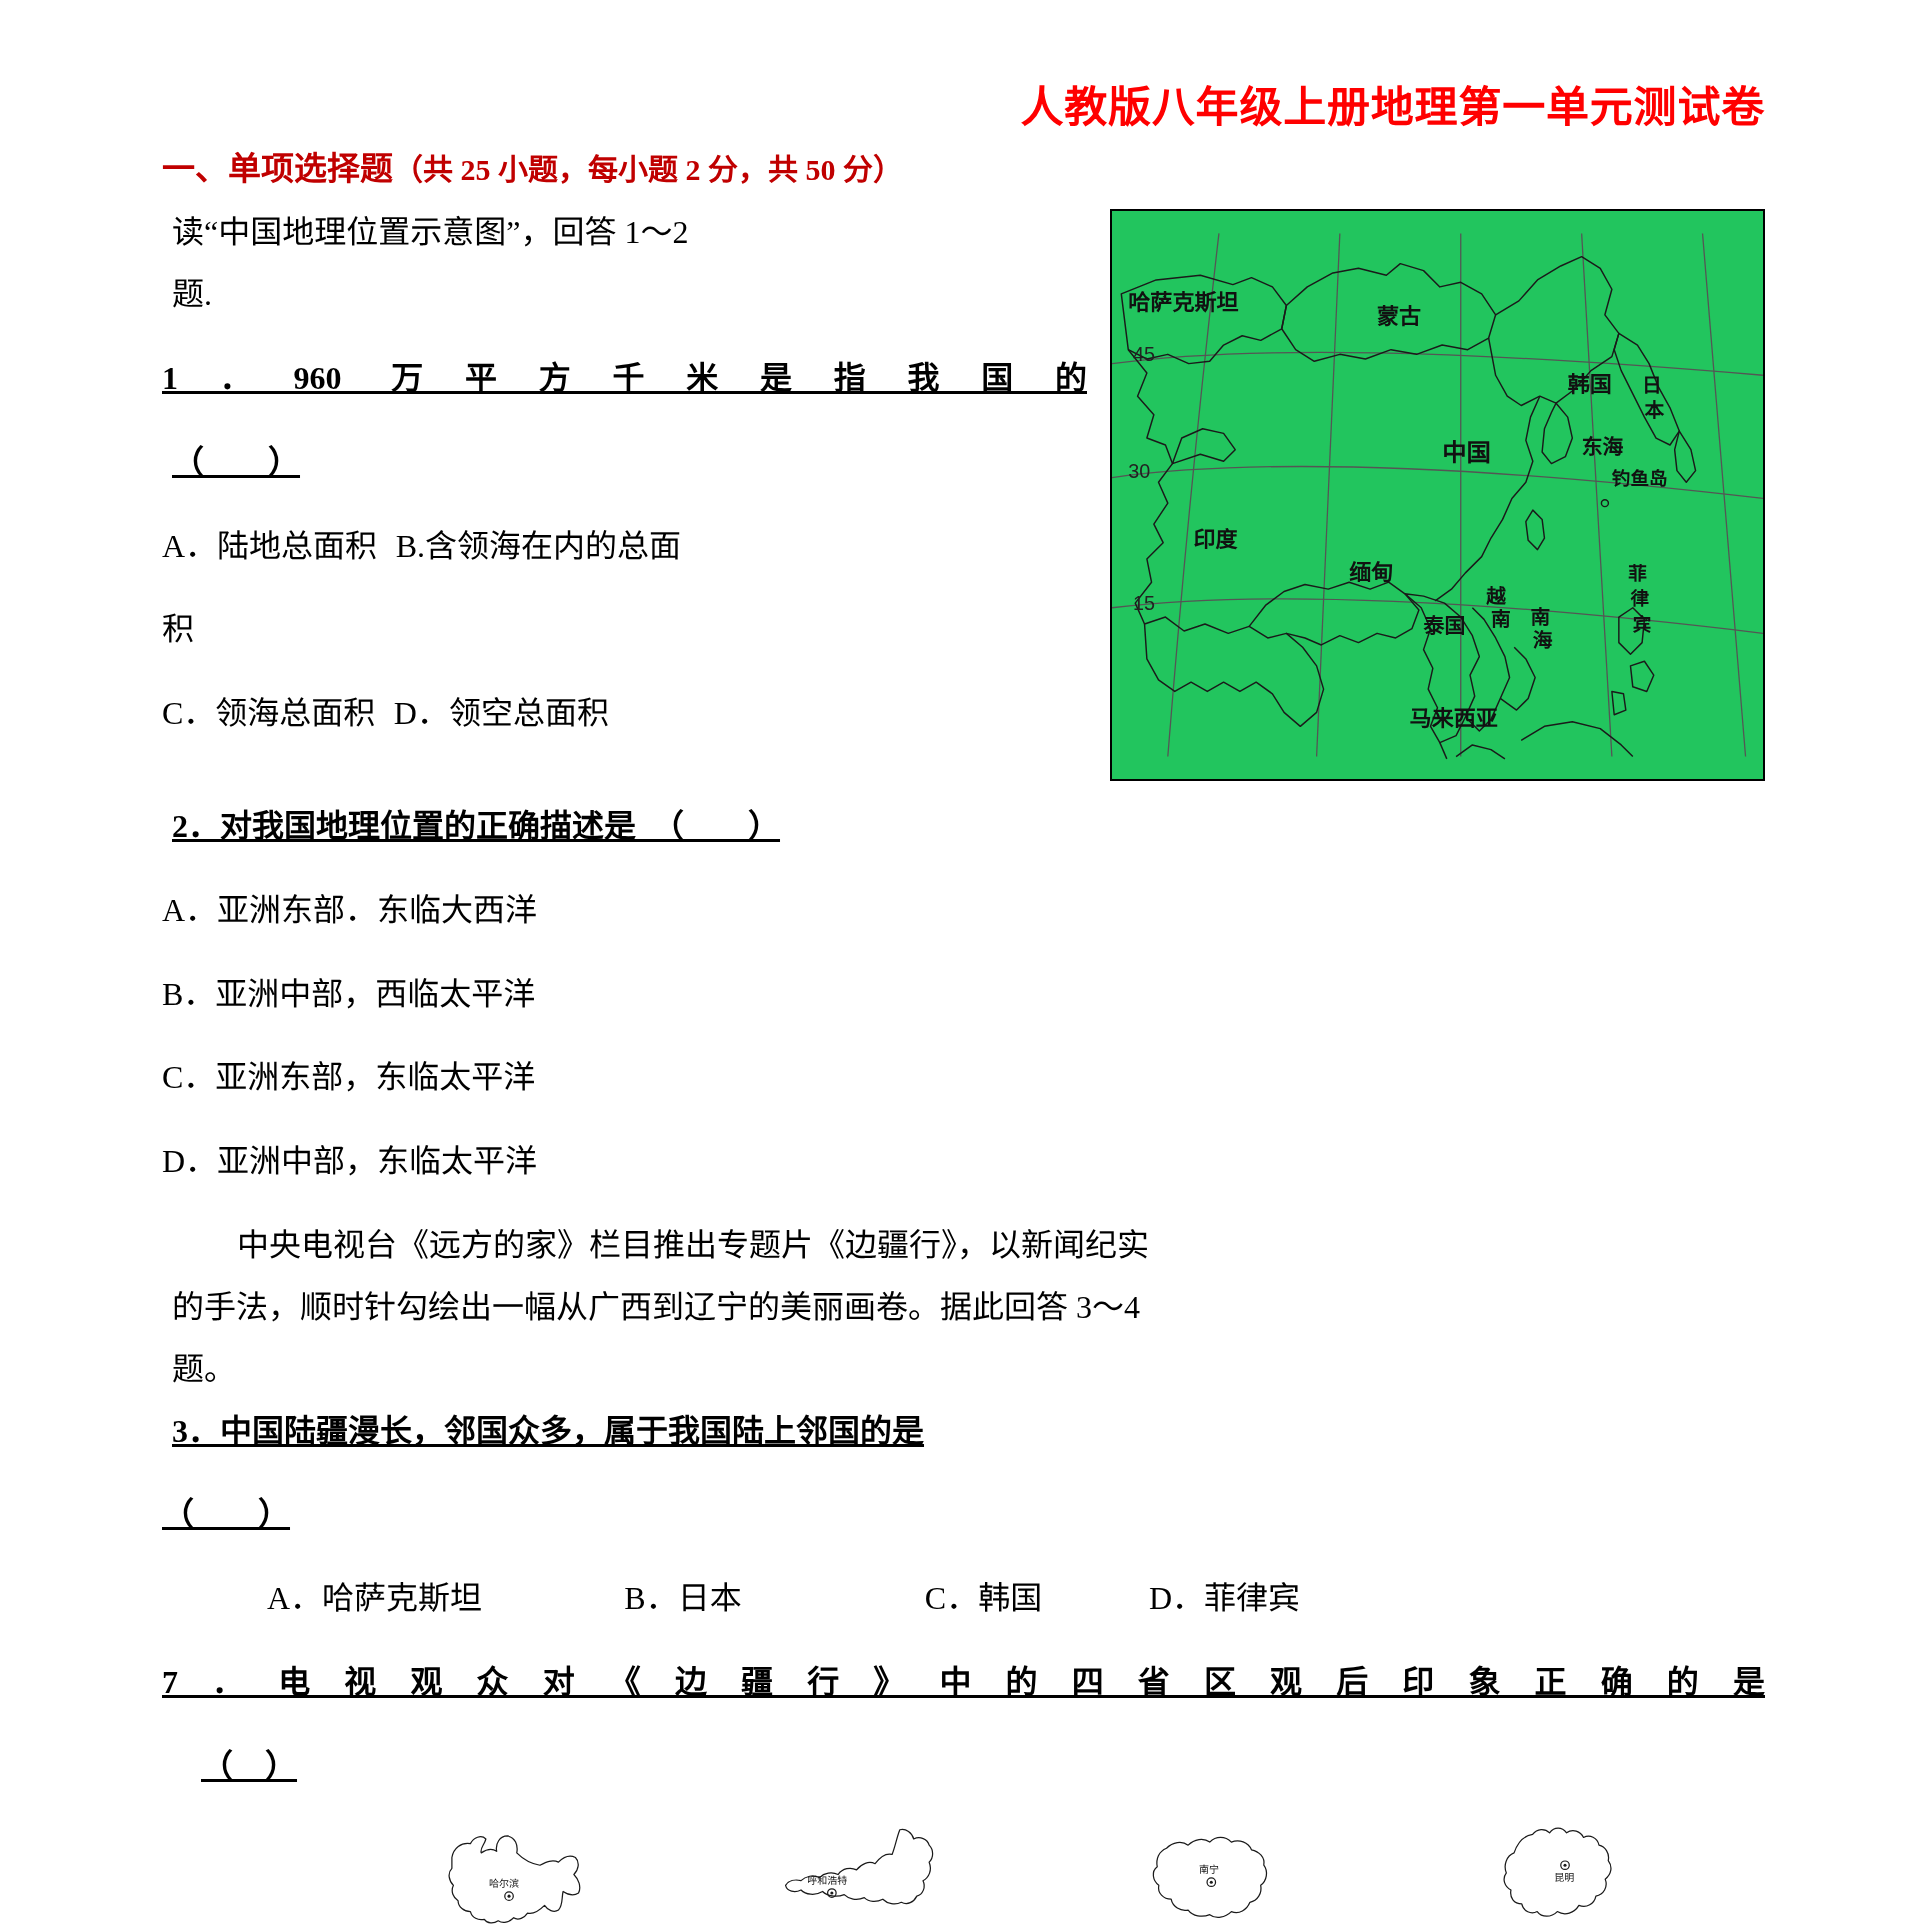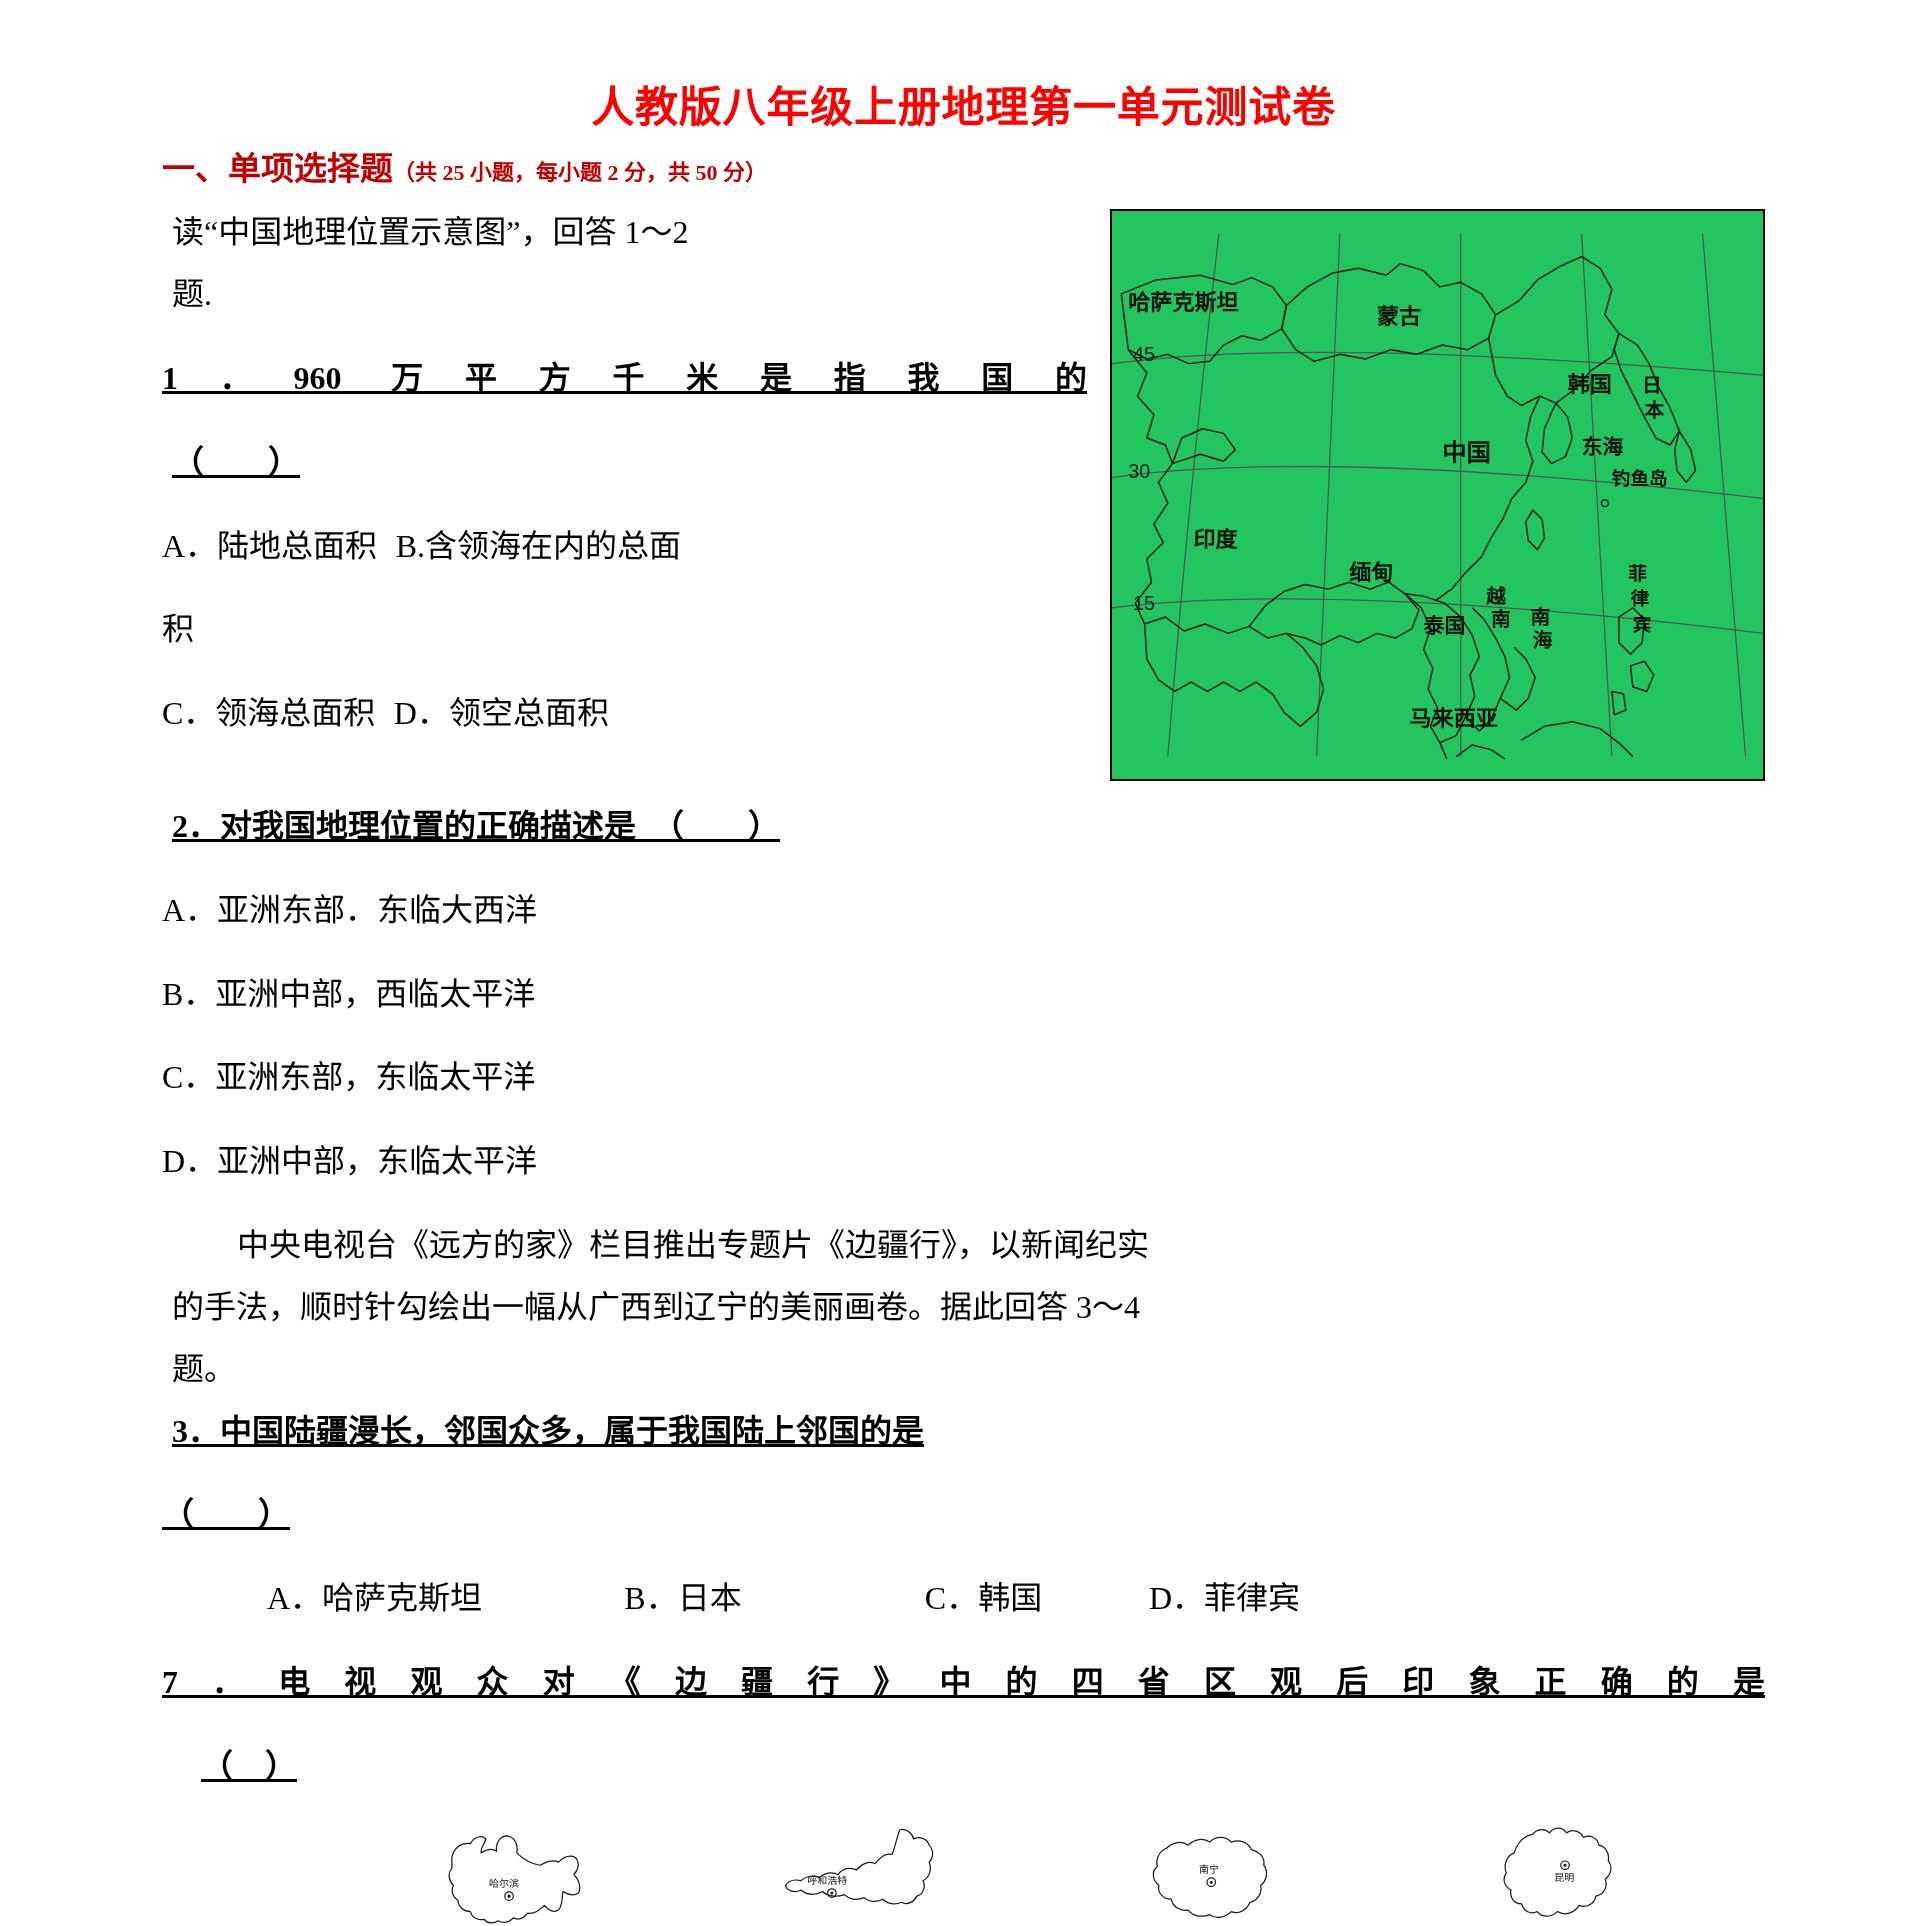--- a/index.html
+++ b/index.html
@@ -17,42 +17,42 @@
     width: 1911px;
     height: 2703px;
     background: #ffffff;
     box-sizing: border-box;
     padding: 58px 146px 0 162px;
     overflow: hidden;
   }
 
   
   .doc-title {
-    text-align: center;
+    text-align: right;
     color: #FF0000;
     font-weight: bold;
     font-size: 43px;
     line-height: 1.25;
     letter-spacing: 0.8px;
     margin: 23px 0 3.9px 0;
     white-space: nowrap;
   }
 
   
   .section-heading {
     color: #C00000;
     font-weight: bold;
     font-size: 33px;
     line-height: 1.45;
     margin: 10.8px 0 3.9px 0;
     white-space: nowrap;
   }
   .section-heading .paren {
     font-weight: bold;
-    font-size: 22px;
+    font-size: 30px;
     font-family: Liberation Serif, serif;
   }
 
   
   .tline {
     font-size: 32px;
     line-height: 1.62;
     color: #000000;
     margin: 10px;
   }

